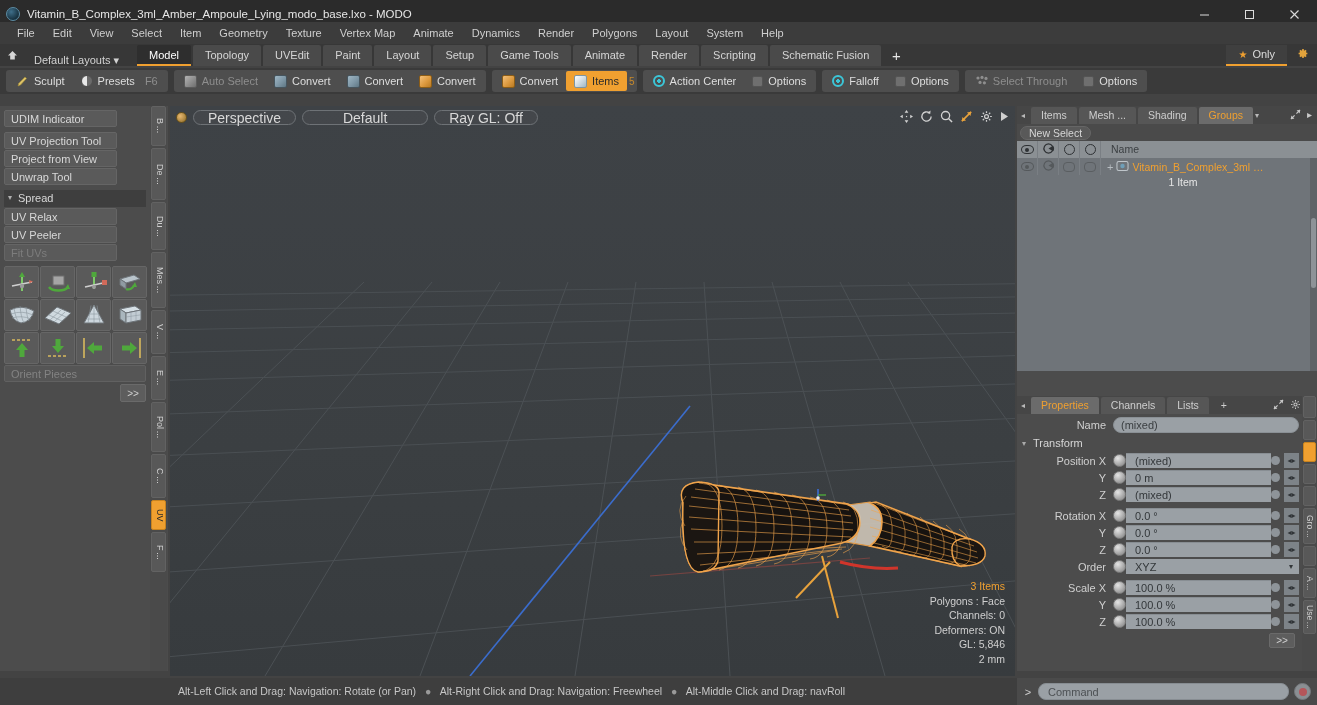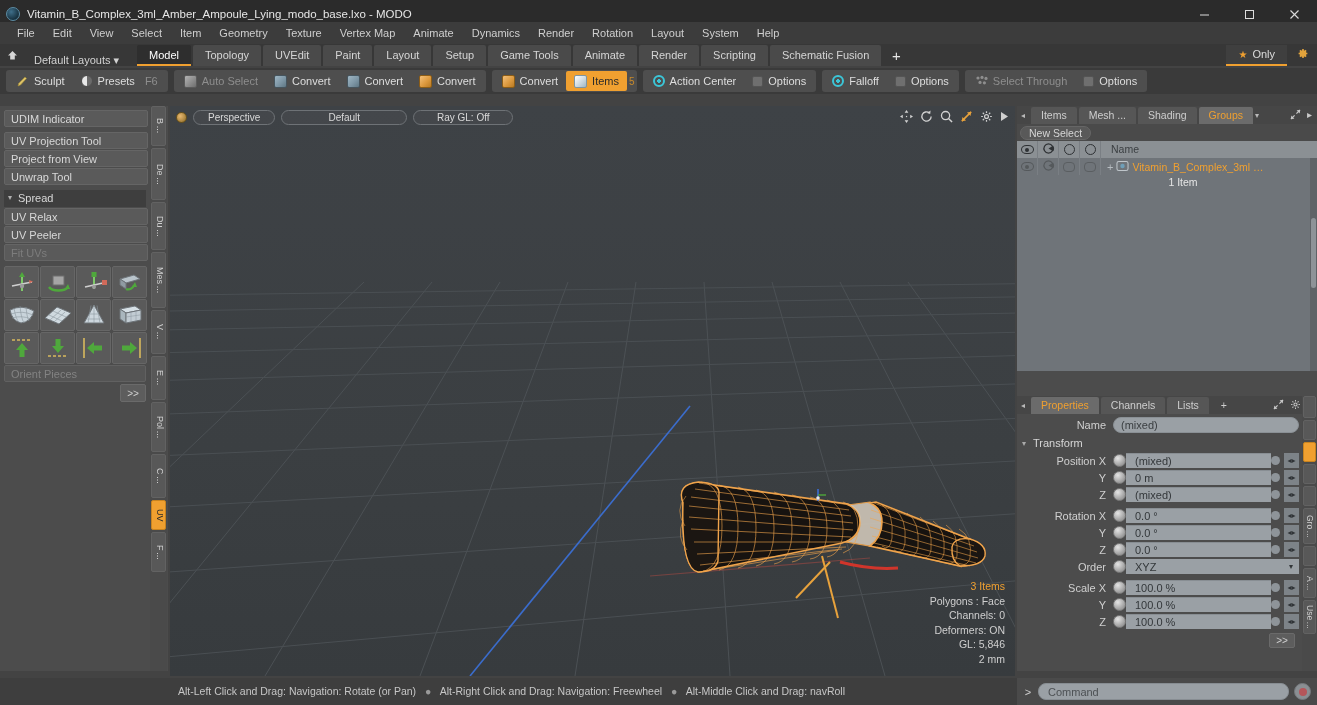--- a/index.html
+++ b/index.html
@@ -101,21 +101,21 @@
     background: linear-gradient(90deg, #e8e8e8 50%, #6a6a6a 50%); border: 1px solid #4e4e4e;
   }
   .badge5 { color: #c98a2a; font-size: 10px; padding-left: 2px; }
 
   
   .leftpanel {
     position: absolute; top: 106px; left: 0; width: 168px; height: 565px; background: #4c4c4c;
     padding: 4px 4px 0 4px;
   }
   .lp-btn {
-    width: 144px; height: 17px; line-height: 16px; background: #5a5a5a; color: #d8d8d8;
+    width: 113px; height: 17px; line-height: 16px; background: #5a5a5a; color: #d8d8d8;
     font-size: 11px; padding-left: 6px; margin-bottom: 1px; border: 1px solid #656565;
     border-radius: 2px; white-space: nowrap; overflow: hidden;
   }
   .lp-btn.dim { color: #7d7d7d; }
   .lp-sep { height: 4px; }
   .lp-group {
     width: 142px; height: 17px; line-height: 16px; background: #3e3e3e; color: #d8d8d8;
     font-size: 11px; padding-left: 14px; margin-bottom: 1px; position: relative;
   }
   .lp-group::before {
@@ -157,21 +157,21 @@
   }
   .vp-header {
     position: absolute; top: 0; left: 0; width: 845px; height: 22px;
     display: flex; align-items: center; gap: 6px; padding-left: 6px; z-index: 6;
   }
   .vp-dot {
     width: 11px; height: 11px; border-radius: 50%;
     background: radial-gradient(circle at 35% 35%, #e8b870, #8a6a26); border: 1px solid #6b5219;
   }
   .vp-pill {
-    height: 15px; line-height: 14px; padding: 0 14px; font-size: 10px; color: #d9d9d9;
+    height: 15px; line-height: 14px; padding: 0 14px; font-size: 14px; color: #d9d9d9;
     border: 1px solid #6e7276; border-radius: 8px; background: rgba(255,255,255,0.03);
     white-space: nowrap;
   }
   .vp-navicons {
     position: absolute; right: 6px; top: 4px; display: flex; align-items: center; gap: 7px;
     z-index: 6; color: #d2d2d2;
   }
   .vp-canvas { position: absolute; inset: 0; }
   .vp-info {
     position: absolute; right: 10px; bottom: 10px; text-align: right; line-height: 14.5px;
@@ -322,21 +322,21 @@
     <div class="menuitem">Edit</div>
     <div class="menuitem">View</div>
     <div class="menuitem">Select</div>
     <div class="menuitem">Item</div>
     <div class="menuitem">Geometry</div>
     <div class="menuitem">Texture</div>
     <div class="menuitem">Vertex Map</div>
     <div class="menuitem">Animate</div>
     <div class="menuitem">Dynamics</div>
     <div class="menuitem">Render</div>
-    <div class="menuitem">Rotation</div>
+    <div class="menuitem">Polygons</div>
     <div class="menuitem">Layout</div>
     <div class="menuitem">System</div>
     <div class="menuitem">Help</div>
   </div>
 
   <div class="layoutbar">
     <div class="lb-home">
       <svg width="13" height="13" viewBox="0 0 13 13">
           <path d="M6.5 2 L11 6.5 L8.8 6.5 L8.8 10.5 L4.2 10.5 L4.2 6.5 L2 6.5 Z" fill="#d6d6d6"></path>
         </svg>

